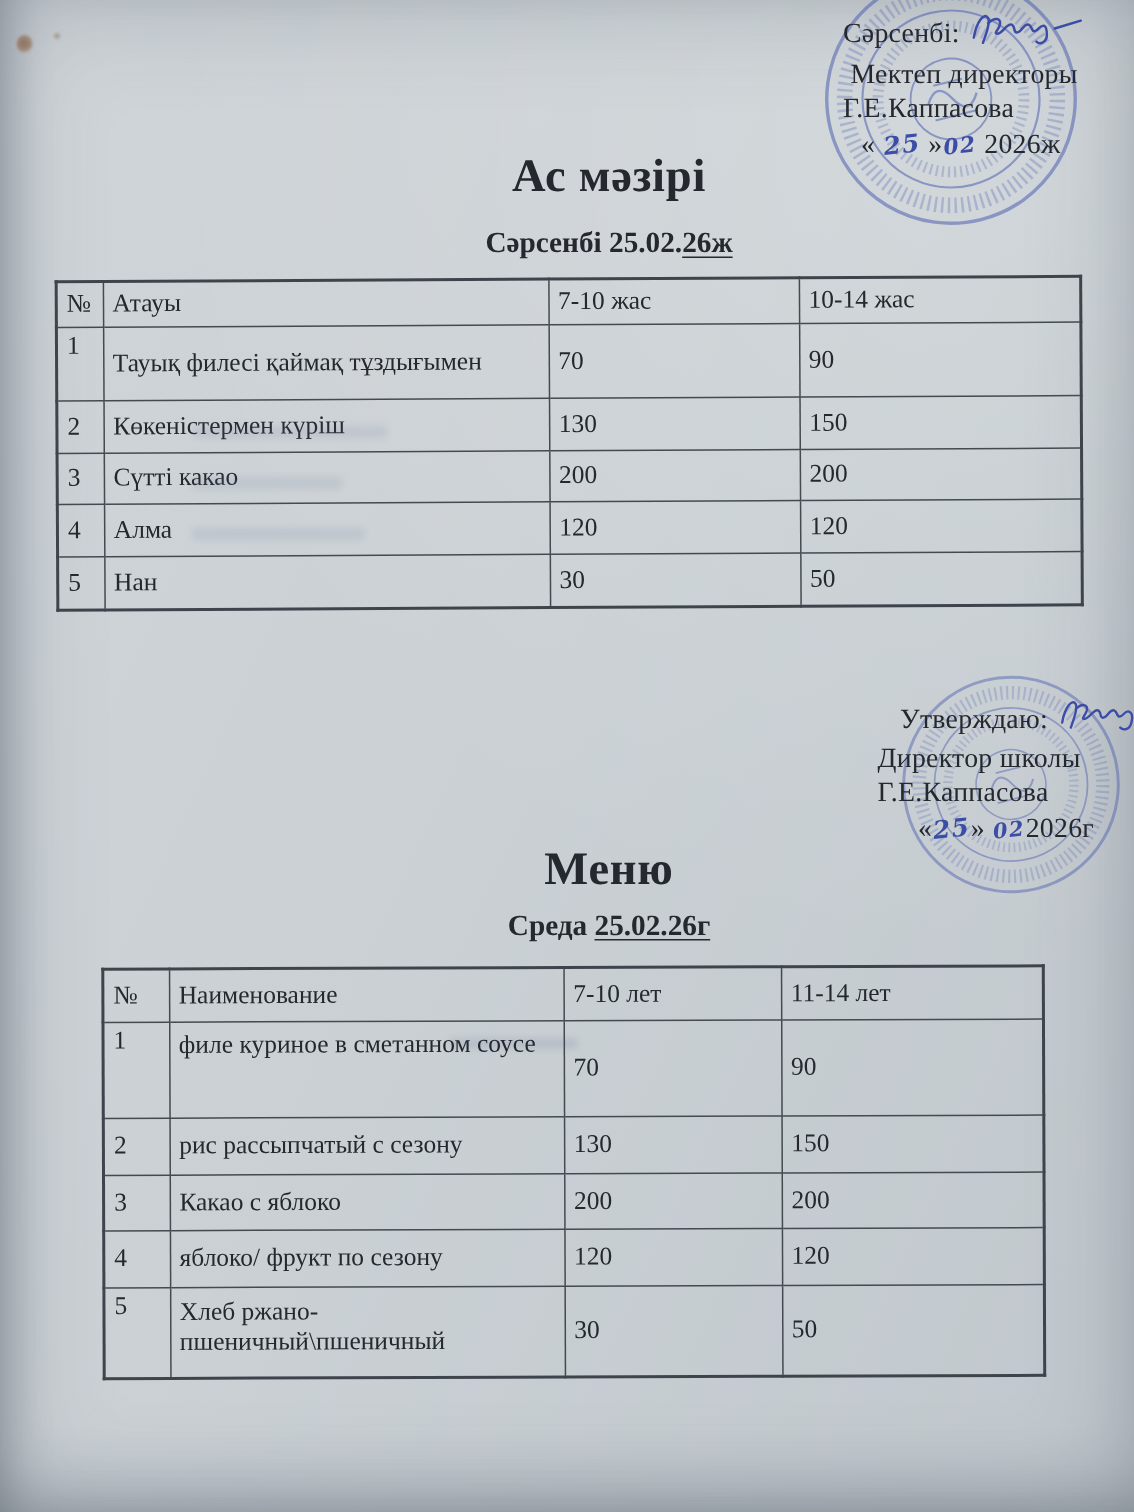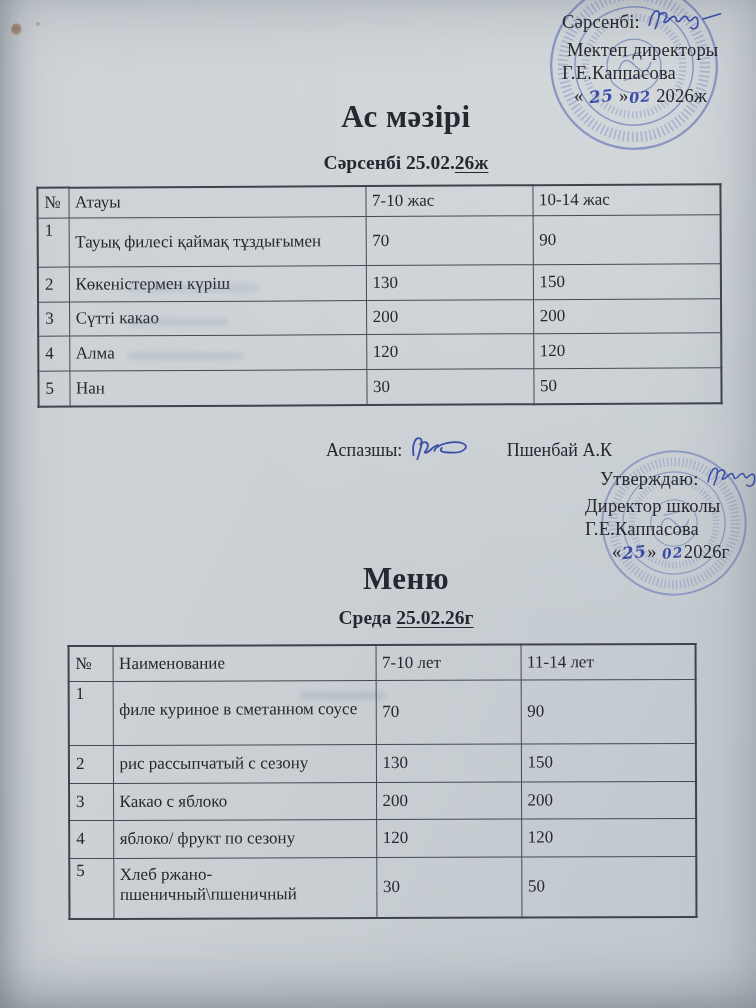--- a/index.html
+++ b/index.html
@@ -138,30 +138,20 @@
       <td class="val">50</td>
     </tr>
   </tbody>
     </table>
 
   <div class="ghost" style="left:128px;top:284px;width:130px;height:8px;"></div>
   <div class="ghost" style="left:128px;top:318px;width:100px;height:8px;"></div>
   <div class="ghost" style="left:128px;top:352px;width:115px;height:8px;"></div>
   <div class="ghost" style="left:300px;top:692px;width:85px;height:7px;background:rgba(100,115,150,.17);"></div>
 
-  <div class="cookline" style="left:326px;top:436px;">
-    <span>Аспазшы:</span><svg class="sig-inline" width="66" height="32" viewBox="0 0 70 34">
-      <g fill="none" stroke="#3b4da6" stroke-width="1.9" stroke-linecap="round">
-        <path d="M8 26 C6 14 10 6 15 8 C19 10 15 20 12 30"></path>
-        <path d="M15 14 C20 10 24 12 23 17 C22 21 18 23 21 23 C25 23 28 16 34 15"></path>
-        <path d="M30 21 C33 13 52 10 60 13 C68 16 62 23 50 23 C40 23 34 22 38 18"></path>
-      </g>
-    </svg><span class="gap"></span>
-    <span>Пшенбай А.К</span>
-  </div>
 
   <svg class="stamp" style="left:598px;top:447px;opacity:.45;" width="152" height="152" viewBox="0 0 170 170">
     <g fill="none">
       <circle cx="85" cy="85" r="80" stroke-width="2.2"></circle>
       <circle cx="85" cy="85" r="57" stroke-width="1.4"></circle>
       <circle cx="85" cy="85" r="68.5" stroke-width="10" stroke-dasharray="1.6 2.7" opacity="0.55"></circle>
       <circle cx="85" cy="85" r="47" stroke-width="7" stroke-dasharray="1.4 2.5" opacity="0.5"></circle>
       <circle cx="85" cy="85" r="26" stroke-width="1.2"></circle>
       <path d="M70 85 q8 -14 16 0 q8 14 16 0" stroke-width="1.5"></path>
       <path d="M72 96 h27" stroke-width="1.3"></path>
@@ -199,21 +189,21 @@
       </colgroup>
     <tbody>
         <tr style="height:35px;">
       <th class="num">№</th>
       <th>Наименование</th>
       <th class="agehead">7-10 лет</th>
       <th class="agehead">11-14 лет</th>
     </tr>
     <tr style="height:64px;">
       <td class="num" style="vertical-align:top;">1</td>
-      <td class="name" style="vertical-align:top;padding-top:18px;">филе куриное в сметанном соусе</td>
+      <td class="name" style="vertical-align:top;padding-top:5px;">филе куриное в сметанном соусе</td>
       <td class="val">70</td>
       <td class="val">90</td>
     </tr>
     <tr style="height:38px;">
       <td class="num">2</td>
       <td class="name">рис  рассыпчатый с сезону</td>
       <td class="val">130</td>
       <td class="val">150</td>
     </tr>
     <tr style="height:37px;">

